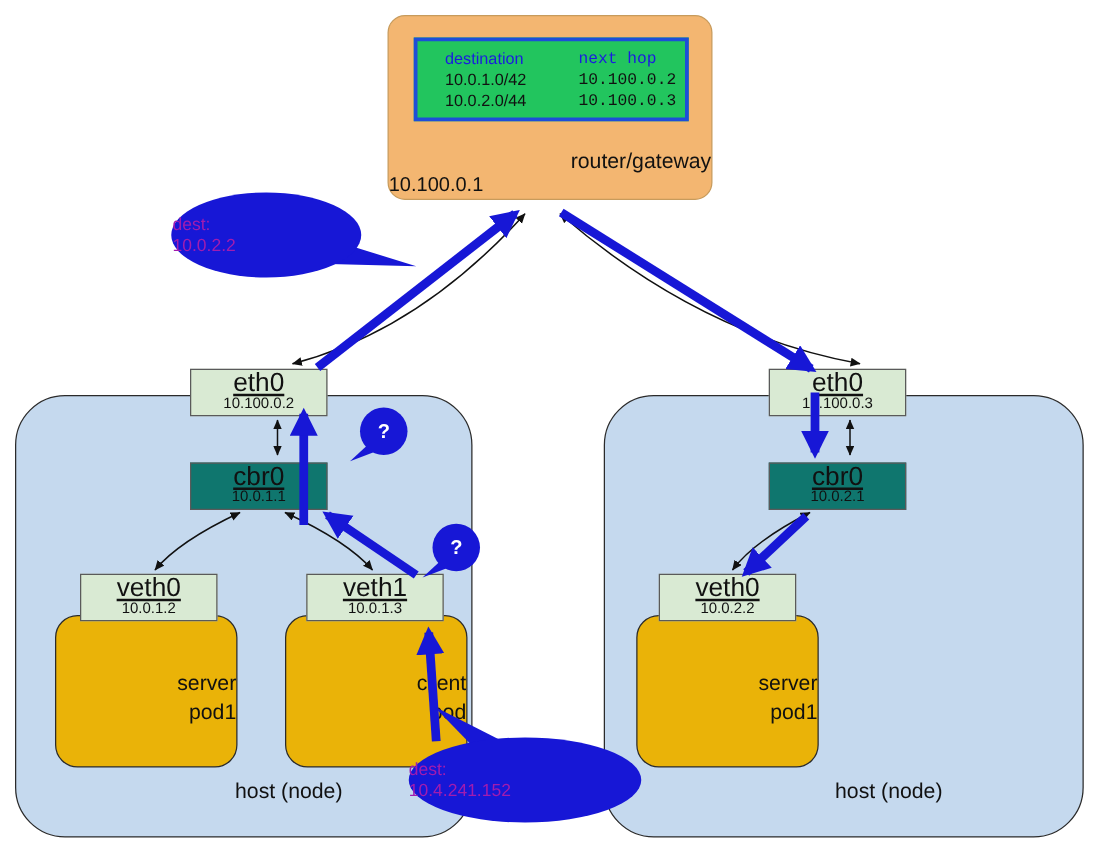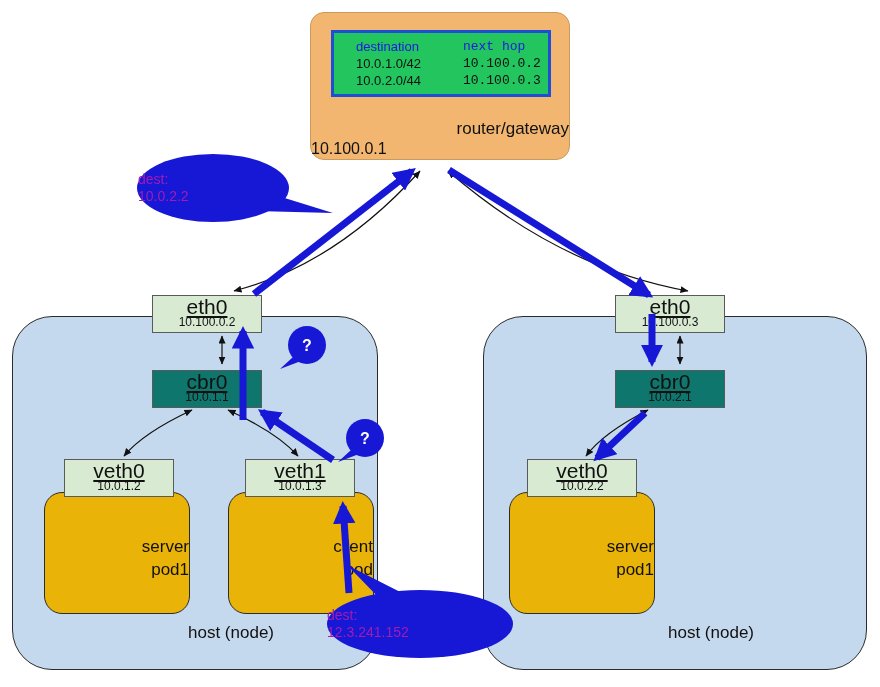--- a/index.html
+++ b/index.html
@@ -150,18 +150,18 @@
     <polygon points="351,450 338,462 359,454" fill="#1717d6"></polygon>
     <circle cx="365" cy="438" r="19" fill="#1717d6"></circle>
   </svg>
 
   <div class="bubble-text" style="left:138px;top:171px;width:150px;">
     <div>dest:</div>
     <div>10.0.2.2</div>
   </div>
   <div class="bubble-text" style="left:327px;top:607px;width:186px;">
     <div>dest:</div>
-    <div>12.3.241.152</div>
+    <div>10.4.241.152</div>
   </div>
   <div class="qmark" style="left:292px;top:336px;width:30px;">?</div>
   <div class="qmark" style="left:350px;top:429px;width:30px;">?</div>
 
 </div>
 
 </body></html>

